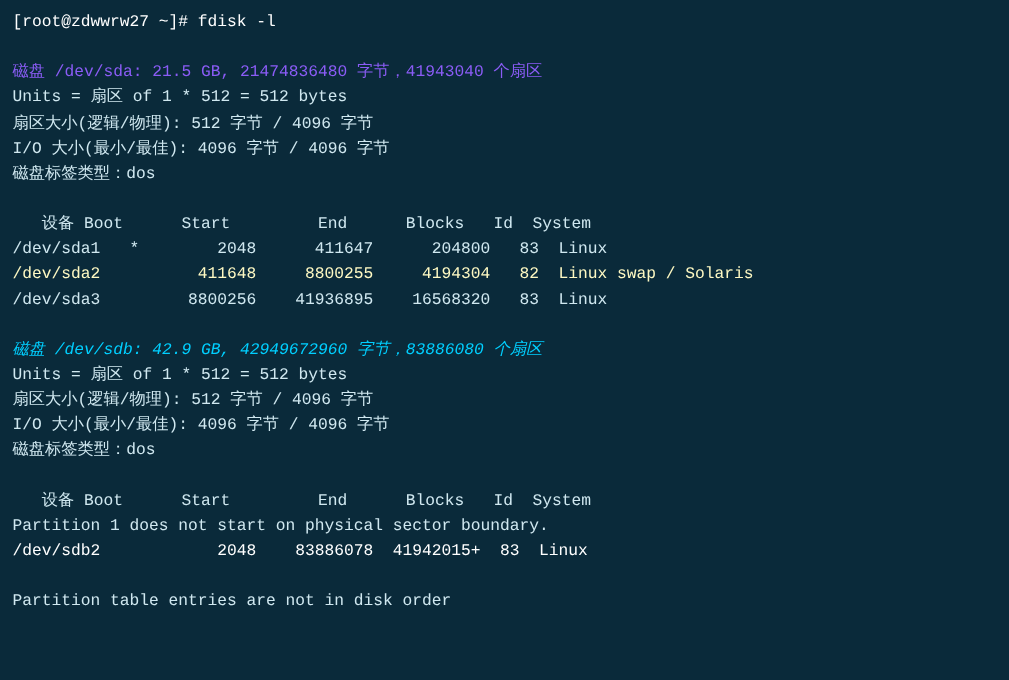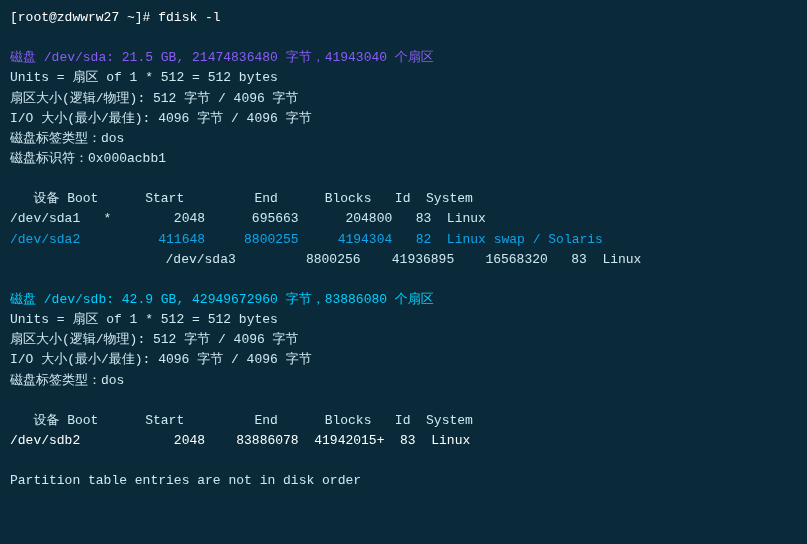--- a/index.html
+++ b/index.html
@@ -33,30 +33,30 @@
 
 <div class="terminal">
 
 <span class="line" style="color: rgb(255, 255, 255);">[root@zdwwrw27 ~]# fdisk -l</span>
     <span class="line">&nbsp;</span>
     <span class="line" style="color: #8b5cf6;">磁盘 /dev/sda: 21.5 GB, 21474836480 字节，41943040 个扇区</span>
     <span class="line" style="color: rgb(208, 232, 240);">Units = 扇区 of 1 * 512 = 512 bytes</span>
     <span class="line" style="color: rgb(208, 232, 240);">扇区大小(逻辑/物理): 512 字节 / 4096 字节</span>
     <span class="line" style="color: rgb(208, 232, 240);">I/O 大小(最小/最佳): 4096 字节 / 4096 字节</span>
     <span class="line" style="color: rgb(208, 232, 240);">磁盘标签类型：dos</span>
-    <span class="line" style="color: rgb(208, 232, 240);">磁盘标识符：0x000acbb1</span>
     <span class="line">&nbsp;</span>
     <span class="line" style="color: rgb(208, 232, 240);">   设备 Boot      Start         End      Blocks   Id  System</span>
-    <span class="line" style="color: rgb(208, 232, 240);">/dev/sda1   *        2048      695663      204800   83  Linux</span>
-    <span class="line" style="color: #0ea5e9; font-family: Liberation Mono, monospace;">/dev/sda2          411648     8800255     4194304   82  Linux swap / Solaris</span>
-    <span class="line" style="color: rgb(208, 232, 240); text-align: center;">/dev/sda3         8800256    41936895    16568320   83  Linux</span>
+    <span class="line" style="color: rgb(208, 232, 240);">/dev/sda1   *        2048      411647      204800   83  Linux</span>
+    <span class="line" style="color: #fef9c3; font-family: Liberation Mono, monospace;">/dev/sda2          411648     8800255     4194304   82  Linux swap / Solaris</span>
+    <span class="line" style="color: rgb(208, 232, 240);">/dev/sda3         8800256    41936895    16568320   83  Linux</span>
     <span class="line">&nbsp;</span>
-    <span class="line" style="color: rgb(0, 207, 255);">磁盘 /dev/sdb: 42.9 GB, 42949672960 字节，83886080 个扇区</span>
+    <span class="line" style="color: rgb(0, 207, 255); font-style: italic;">磁盘 /dev/sdb: 42.9 GB, 42949672960 字节，83886080 个扇区</span>
     <span class="line" style="color: rgb(208, 232, 240);">Units = 扇区 of 1 * 512 = 512 bytes</span>
     <span class="line" style="color: rgb(208, 232, 240);">扇区大小(逻辑/物理): 512 字节 / 4096 字节</span>
     <span class="line" style="color: rgb(208, 232, 240);">I/O 大小(最小/最佳): 4096 字节 / 4096 字节</span>
     <span class="line" style="color: rgb(208, 232, 240);">磁盘标签类型：dos</span>
     <span class="line">&nbsp;</span>
     <span class="line" style="color: rgb(208, 232, 240);">   设备 Boot      Start         End      Blocks   Id  System</span>
+    <span class="line" style="color: rgb(208, 232, 240);">Partition 1 does not start on physical sector boundary.</span>
     <span class="line" style="color: #ffffff;">/dev/sdb2            2048    83886078  41942015+  83  Linux</span>
     <span class="line">&nbsp;</span>
     <span class="line" style="color: rgb(208, 232, 240);">Partition table entries are not in disk order</span>
   </div>
 
 </body></html>

